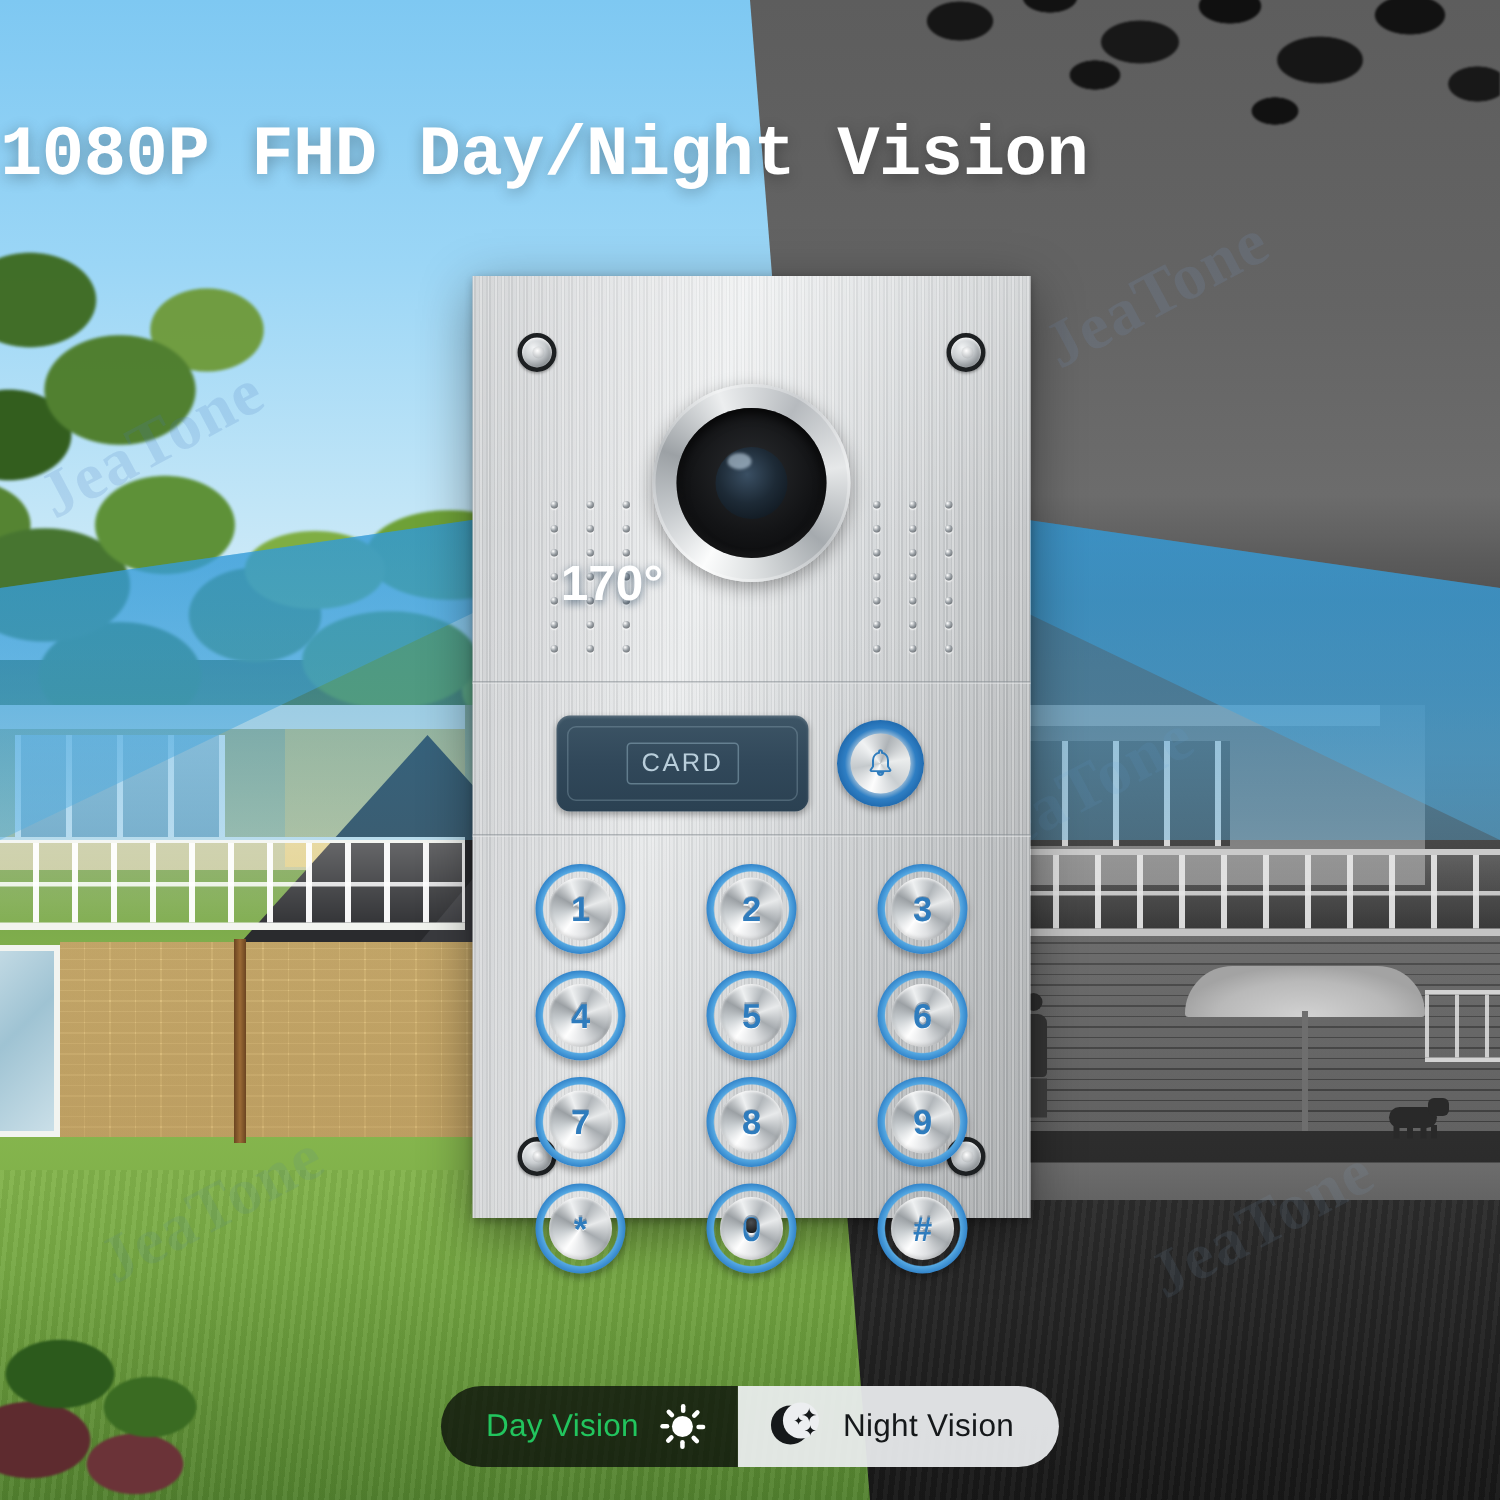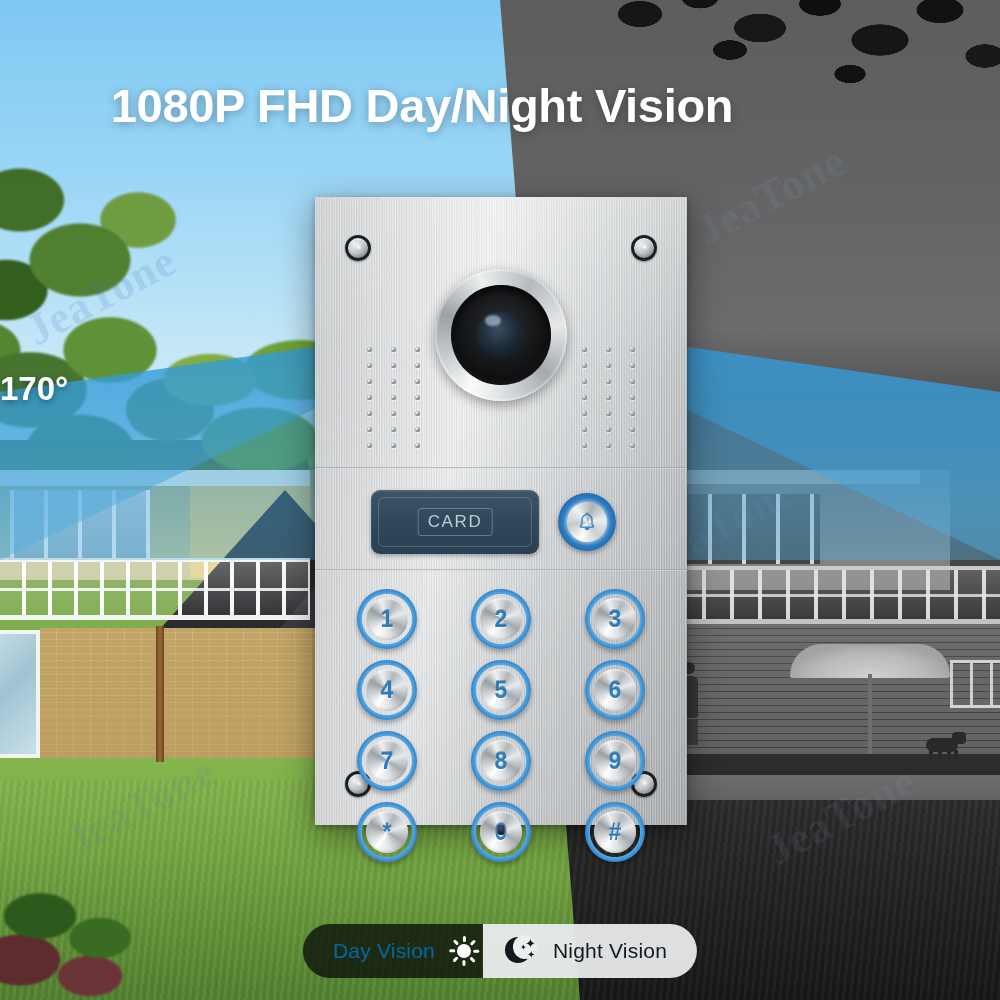--- a/index.html
+++ b/index.html
@@ -259,38 +259,39 @@
   .wm.w1 { left: 20px;  top: 270px; }
   .wm.w2 { left: 380px; top: 430px; color: rgba(70,120,190,.11); }
   .wm.w3 { left: 690px; top: 170px; color: rgba(120,160,215,.13); }
   .wm.w4 { left: 640px; top: 500px; color: rgba(120,160,215,.10); }
   .wm.w5 { left: 60px;  top: 780px; color: rgba(70,120,190,.10); }
   .wm.w6 { left: 760px; top: 790px; color: rgba(140,175,220,.10); }
 
   
   .headline {
     position: absolute; left: 0; top: 78px; width: 844px;
-    text-align: center;
+    text-align: left;
     color: #ffffff;
     font-size: 47px;
     font-weight: 700;
     letter-spacing: -0.3px;
     text-shadow: 0 2px 10px rgba(0,0,0,.30);
     z-index: 40;
+    font-family: Liberation Mono, monospace;
   }
 
   
   .cone {
     position: absolute; left: 0; top: 0; width: 1000px; height: 1000px;
     z-index: 12; pointer-events: none;
   }
 
   
   .device {
-    position: absolute; left: 315px; top: 197px; width: 372px; height: 628px;
+    position: absolute; left: 315px; top: 184px; width: 372px; height: 628px;
     z-index: 20;
     background:
       repeating-linear-gradient(90deg,
         rgba(255,255,255,.30) 0 1px,
         rgba(0,0,0,.05) 1px 2px,
         rgba(255,255,255,.12) 2px 4px,
         rgba(0,0,0,.03) 4px 5px),
       linear-gradient(100deg, #c2c5c7 0%, #d8dadc 18%, #eceeef 38%, #d2d5d7 62%, #bfc2c4 82%, #aeb1b3 100%);
     box-shadow: 0 10px 34px rgba(0,0,0,.42), 0 2px 6px rgba(0,0,0,.3);
   }
@@ -356,21 +357,21 @@
   .ir-array.right { right: 52px; grid-template-columns: repeat(3, 5px); }
   .ir-dot {
     width: 5px; height: 5px; border-radius: 50%;
     background: radial-gradient(circle at 35% 30%, #ffffff 0%, #9aa0a5 45%, #55595d 100%);
     box-shadow: 0 1px 1px rgba(255,255,255,.75);
   }
 
   
   .wide-caption {
     position: absolute; left: 0; top: 372px; width: 816px;
-    text-align: left; z-index: 30; pointer-events: none;
+    text-align: center; z-index: 30; pointer-events: none;
   }
   .wide-caption .deg {
     display: block; color: #fff; font-size: 33px; font-weight: 700;
     text-shadow: 0 2px 6px rgba(10,40,70,.55);
     line-height: 1.05;
   }
   .wide-caption .lbl {
     display: block; color: #fff; font-size: 31px; font-weight: 400;
     text-shadow: 0 2px 6px rgba(10,40,70,.55);
     line-height: 1.15;
@@ -450,22 +451,22 @@
     position: absolute; left: 50%; bottom: 22px; transform: translateX(-50%);
     display: flex; z-index: 50;
   }
   .pill {
     display: flex; align-items: center; gap: 14px;
     height: 54px; padding: 0 30px;
   }
   .pill.day {
     background: rgba(12,16,10,.78);
     border-radius: 27px 0 0 27px;
-    color: #0369a1;
-    padding-right: 4px;
+    color: #22c55e;
+    padding-right: 22px;
   }
   .pill.night {
     background: rgba(236,238,240,.93);
     border-radius: 0 27px 27px 0;
     color: #15181a;
     padding-left: 22px;
   }
   .pill .txt { font-size: 21px; font-weight: 400; letter-spacing: .2px; white-space: nowrap; }
 
   .sun { position: relative; width: 30px; height: 30px; }

